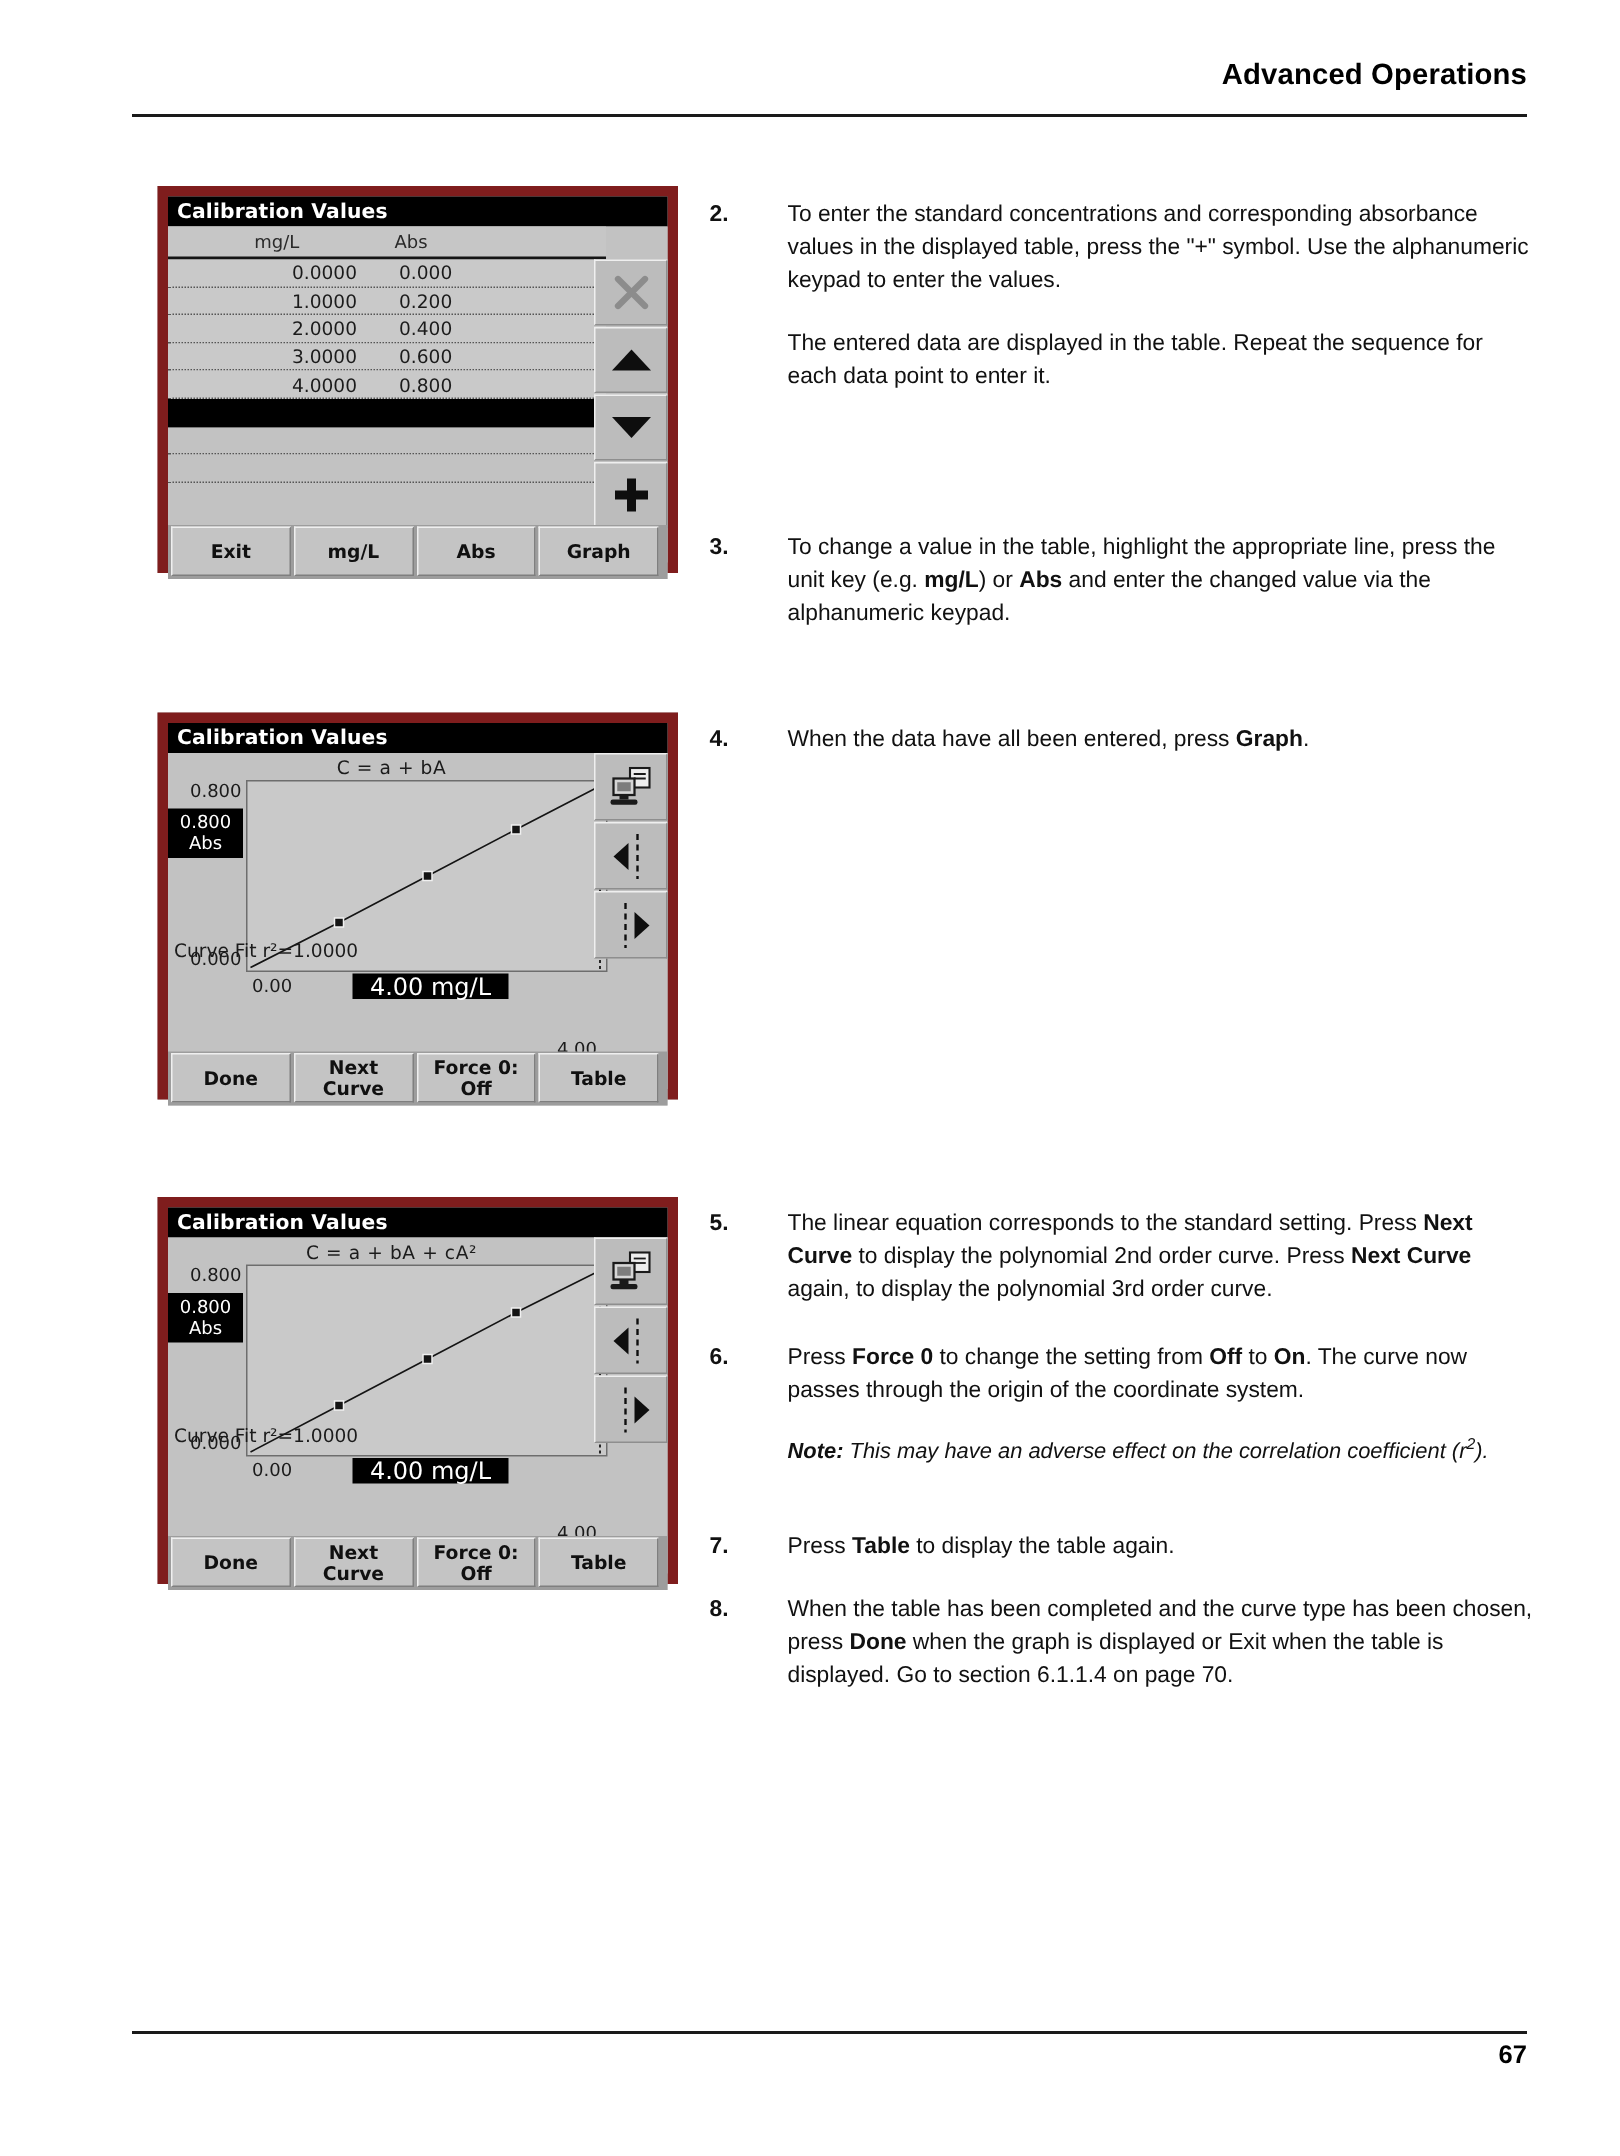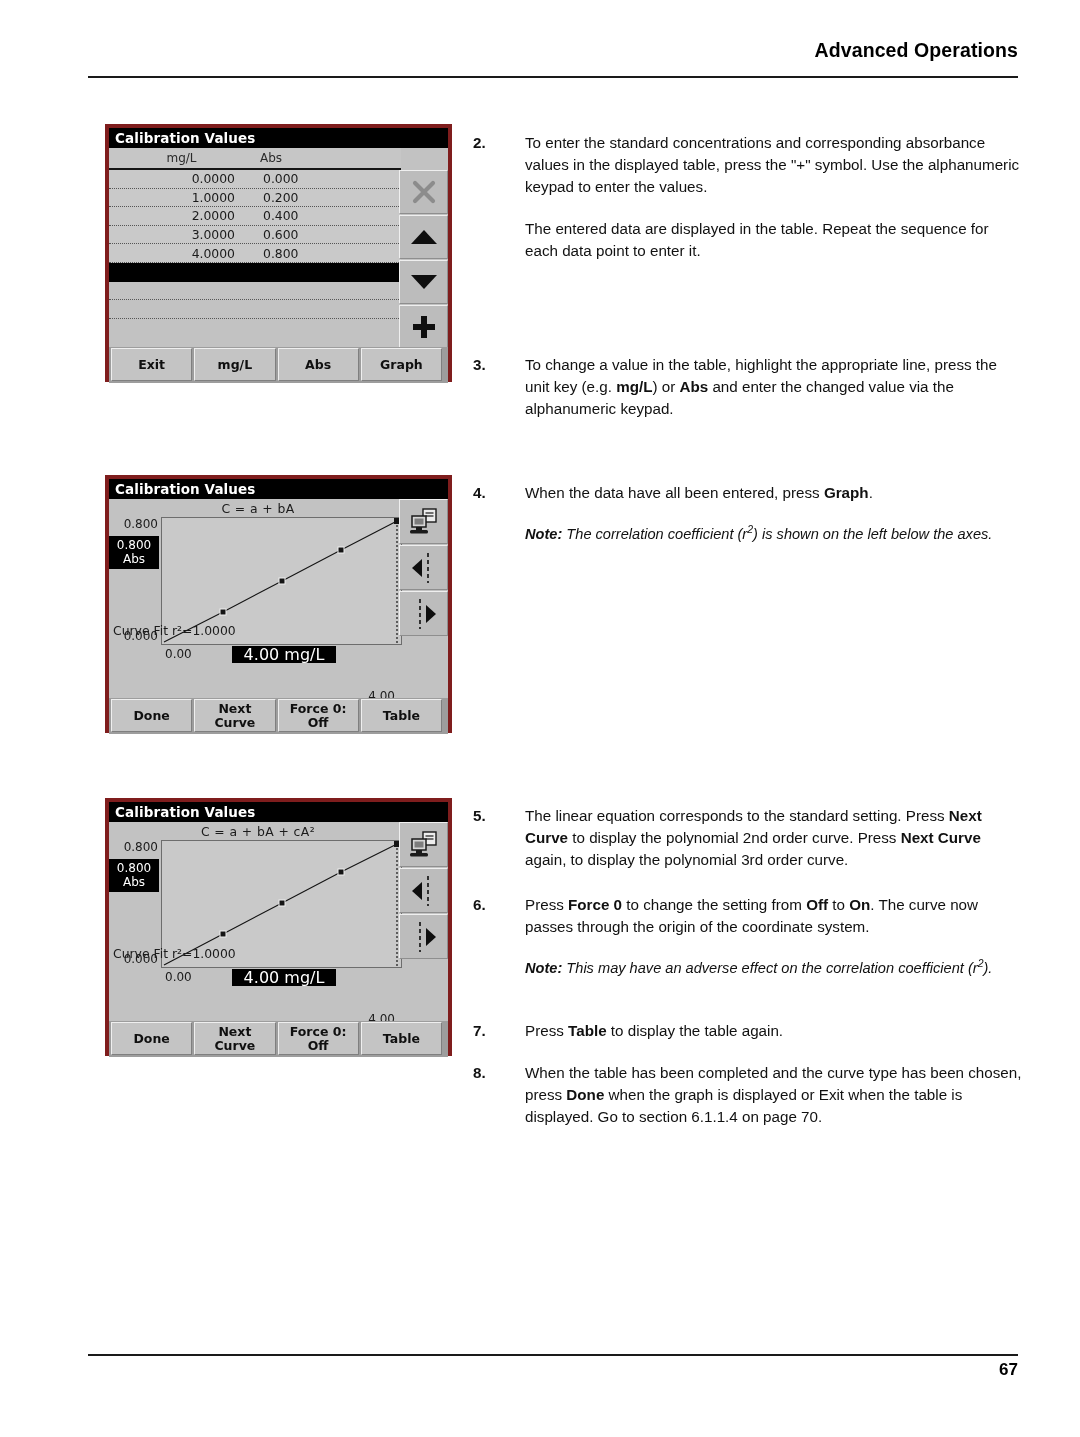--- a/index.html
+++ b/index.html
@@ -91,21 +91,21 @@
   #step6 { position: absolute; top: 762px;left: 0; width: 552px; }
   #step7 { position: absolute; top: 888px;left: 0; width: 552px; }
   #step8 { position: absolute; top: 930px;left: 0; width: 552px; }
 
   
   .device {
     position: absolute;
     width: 347px;
     height: 258px;
     background: #c0c0c0;
-    border: 4px solid #7f1d1d;
+    border: 7px solid #7f1d1d;
     box-sizing: border-box;
     font-family: "DejaVu Sans", sans-serif;
     user-select: none;
   }
   #dev1 { left: 105px; top: 124px; }
   #dev2 { left: 105px; top: 475px; }
   #dev3 { left: 105px; top: 798px; }
 
   .dev-titlebar {
     height: 20px;
@@ -576,21 +576,20 @@
     <div class="num">3.</div>
     <div class="body">
       <div class="para"><span>To change a value in the table, highlight the appropriate line, press the unit key (e.g. </span><b>mg/L</b><span>) or </span><b>Abs</b><span> and enter the changed value via the alphanumeric keypad.</span></div>
     </div>
   </div>
 
   <div class="step" id="step4">
     <div class="num">4.</div>
     <div class="body">
       <div class="para"><span>When the data have all been entered, press </span><b>Graph</b><span>.</span></div>
-      <div class="para note"><span class="lbl">Note:</span><span> The correlation coefficient (r</span><sup>2</sup><span>) is shown on the left below the axes.</span></div>
     </div>
   </div>
 
   <div class="step" id="step5">
     <div class="num">5.</div>
     <div class="body">
       <div class="para"><span>The linear equation corresponds to the standard setting. Press </span><b>Next Curve</b><span> to display the polynomial 2nd order curve. Press </span><b>Next Curve</b><span> again, to display the polynomial 3rd order curve.</span></div>
     </div>
   </div>
 

